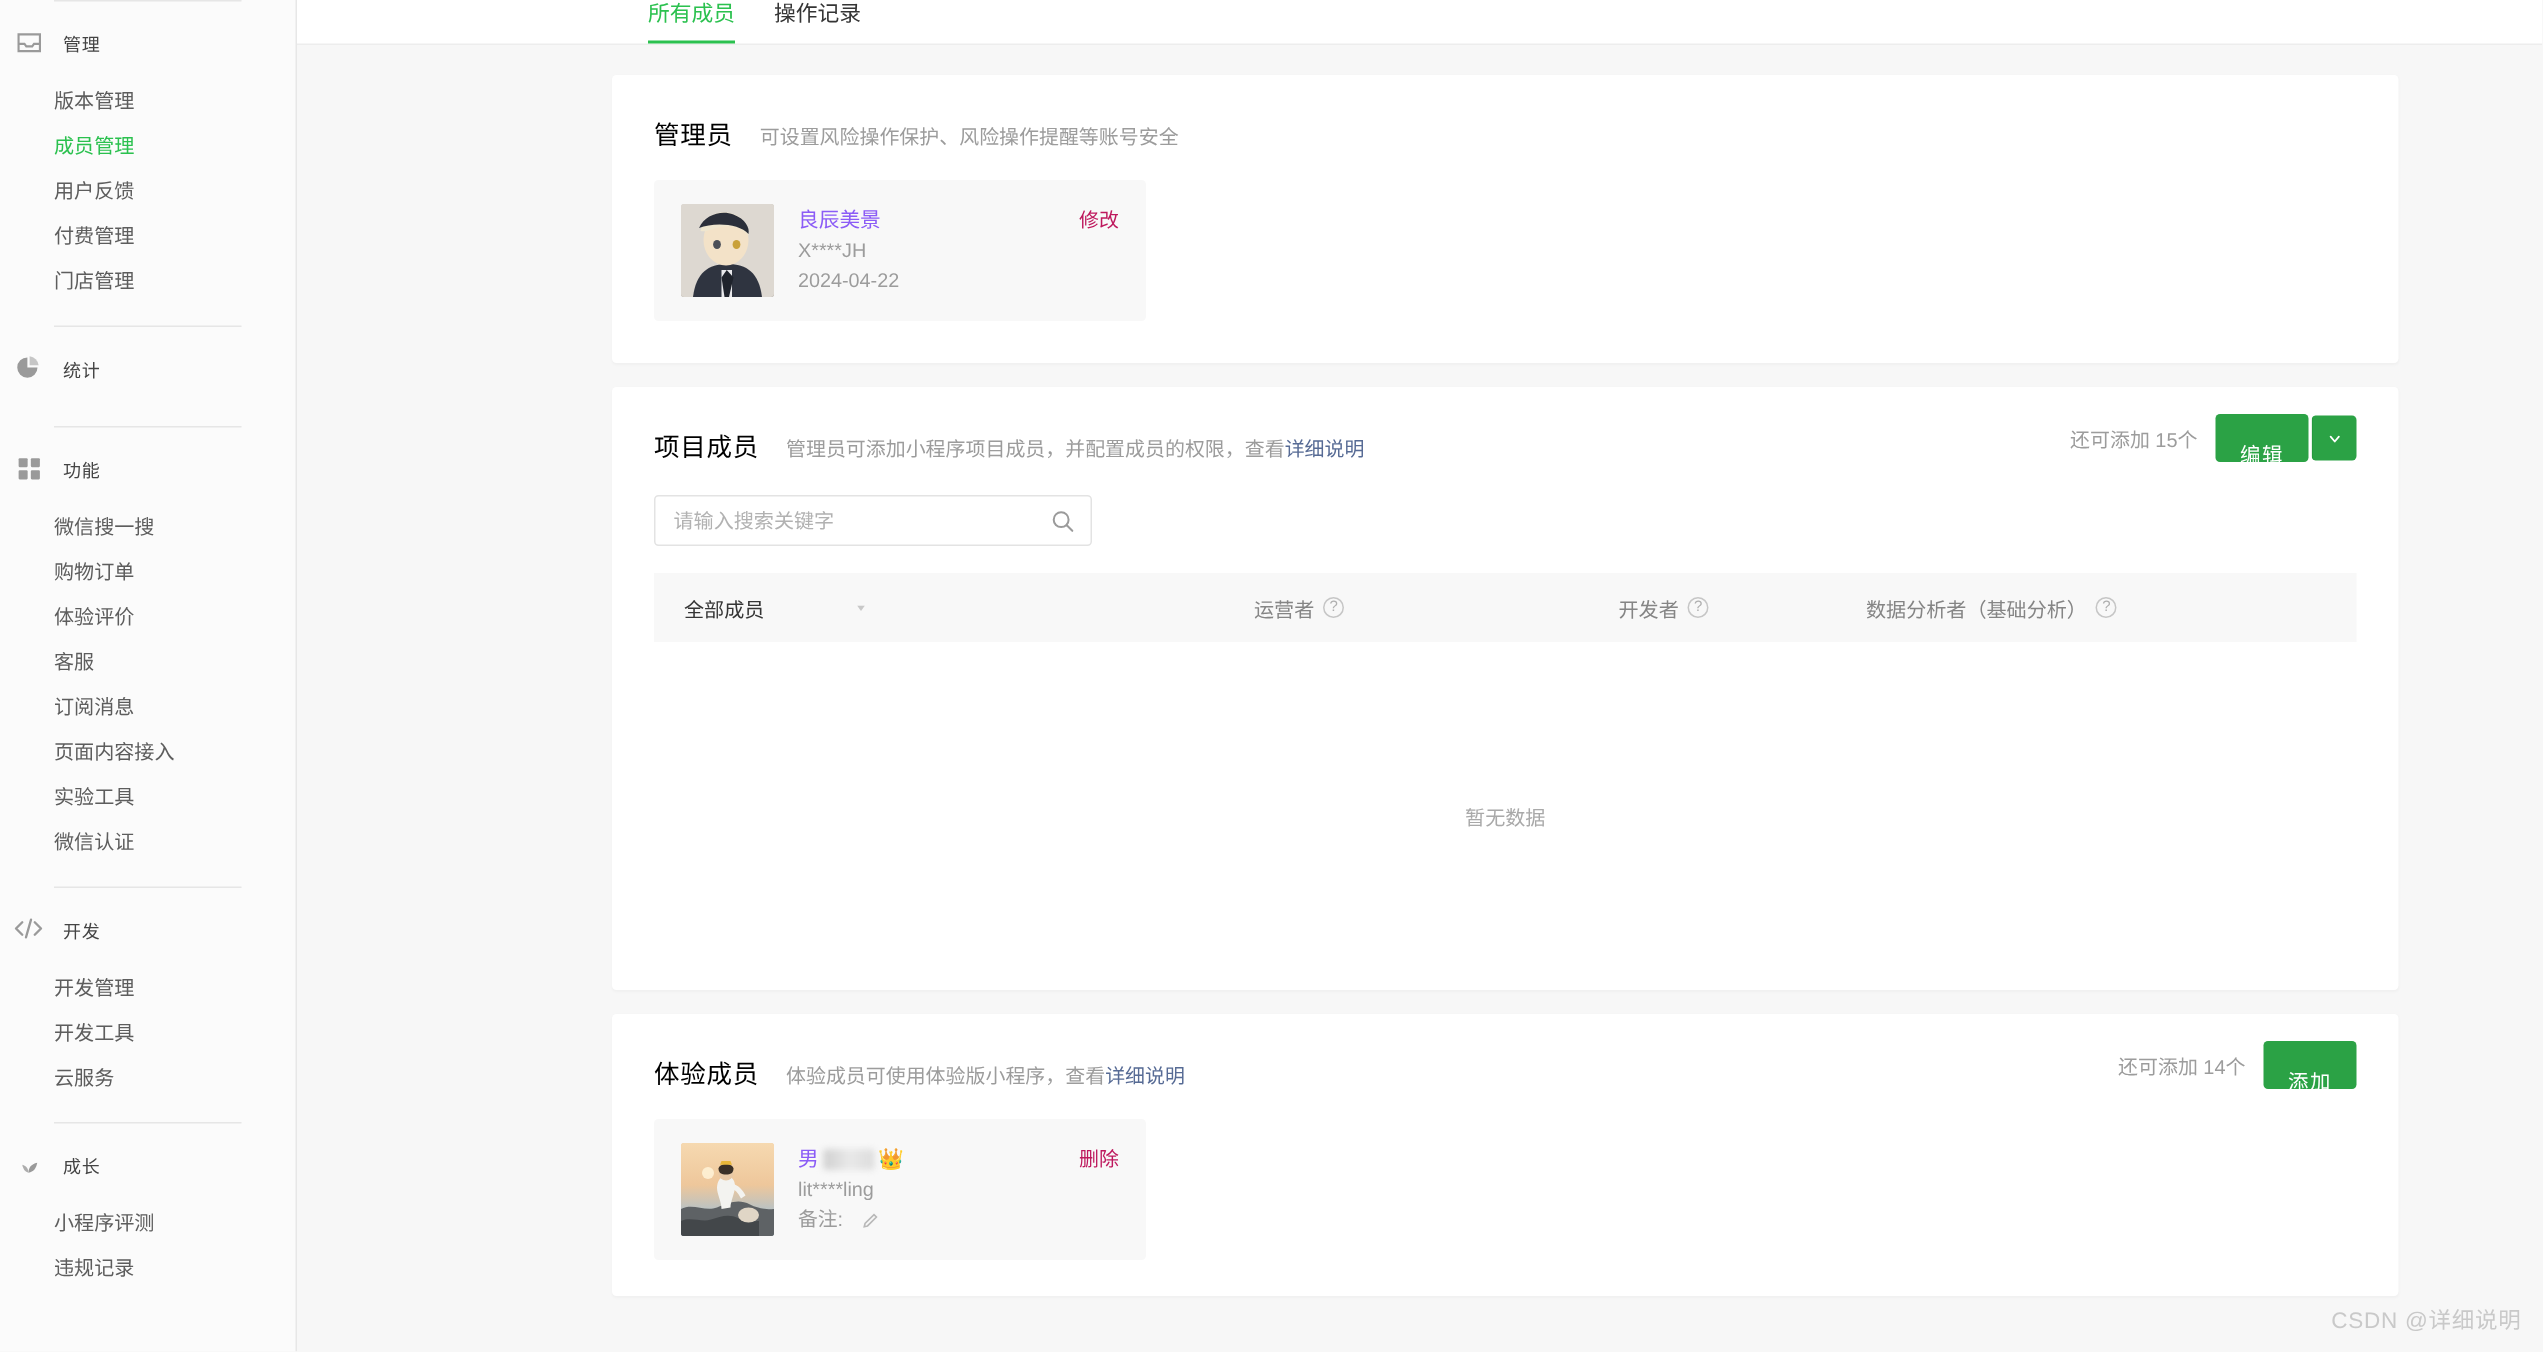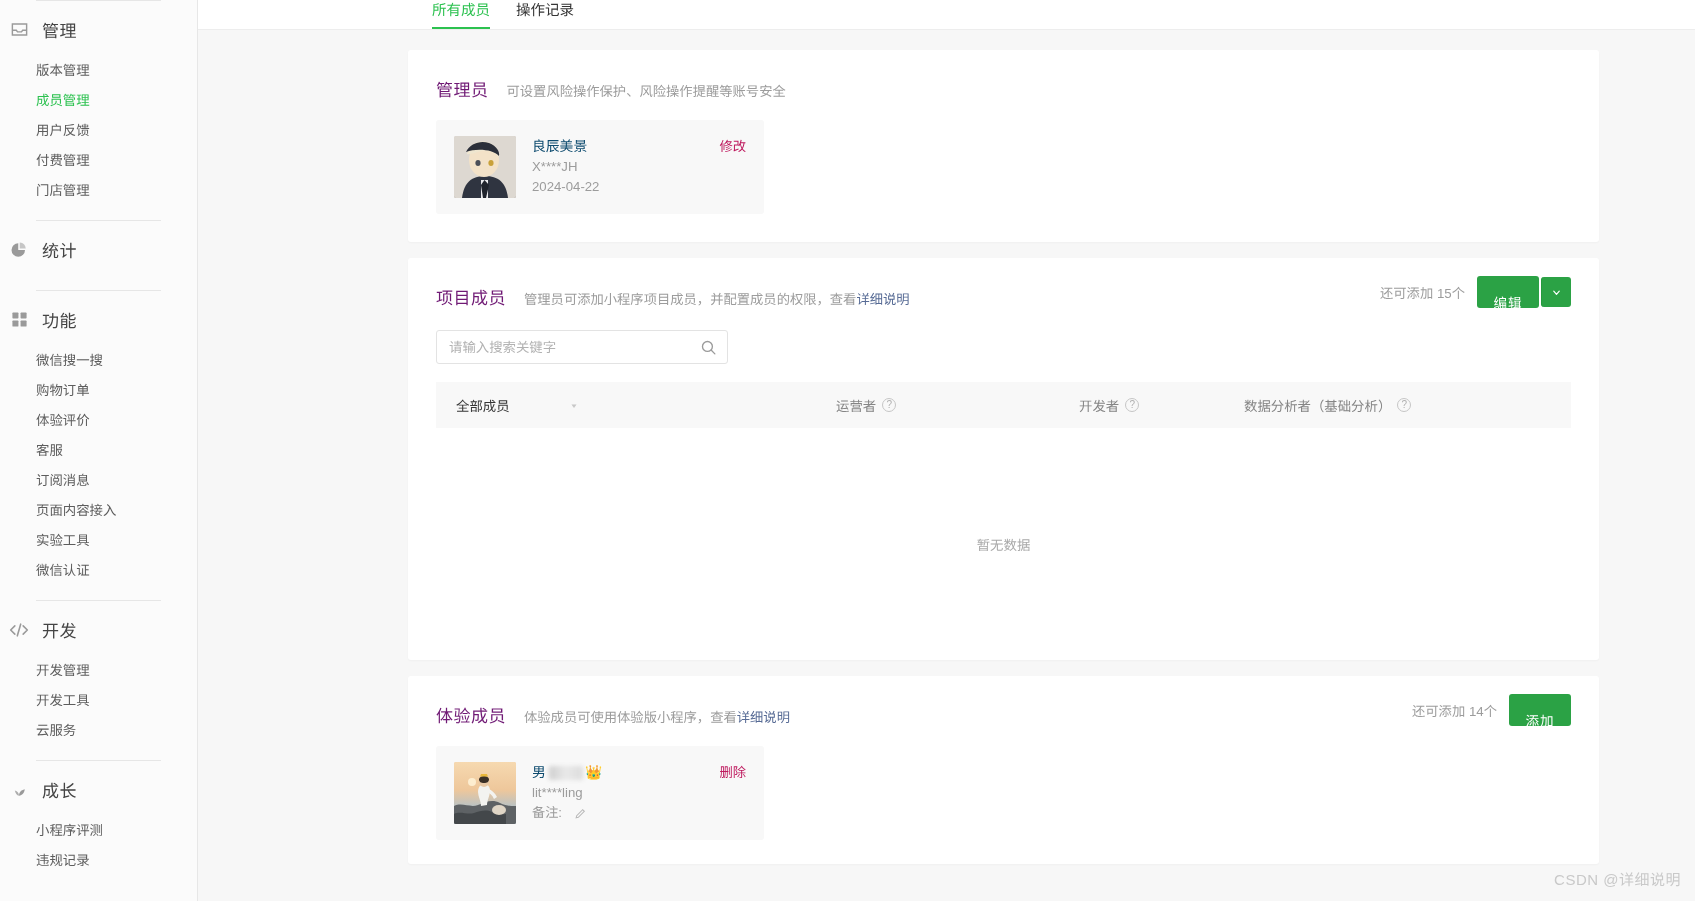--- a/index.html
+++ b/index.html
@@ -41,21 +41,21 @@
     margin-left: 8px;
     margin-right: 12px;
     display: flex;
     align-items: center;
     justify-content: center;
     color: #9a9a9a;
     flex: 0 0 22px;
   }
   .side-group-icon svg { display: block; }
   .side-group-title {
-    font-size: 17px;
+    font-size: 12px;
     color: #444;
     letter-spacing: .5px;
   }
   .side-item {
     font-size: 13.4px;
     color: #5d5d5d;
     padding: 8px 0 8px 36px;
     line-height: 14px;
     cursor: pointer;
     white-space: nowrap;
@@ -111,21 +111,21 @@
   }
 
   .card-head {
     display: flex;
     align-items: baseline;
     padding: 26px 28px 0 28px;
     position: relative;
   }
   .card-title {
     font-size: 17px;
-    color: #701a75;
+    color: #000000;
     font-weight: 400;
     letter-spacing: .5px;
     white-space: nowrap;
   }
   .card-desc {
     font-size: 13.3px;
     color: #9c9c9c;
     margin-left: 18px;
     line-height: 20px;
   }
@@ -188,21 +188,21 @@
   .avatar {
     width: 62px;
     height: 62px;
     border-radius: 2px;
     flex: 0 0 62px;
     overflow: hidden;
   }
   .member-info { margin-left: 16px; padding-top: 1px; }
   .member-name {
     font-size: 13.8px;
-    color: #0c4a6e;
+    color: #8b5cf6;
     line-height: 19px;
     display: flex;
     align-items: center;
     gap: 2px;
   }
   .member-sub {
     font-size: 13.2px;
     color: #9c9c9c;
     line-height: 19px;
     margin-top: 1px;

